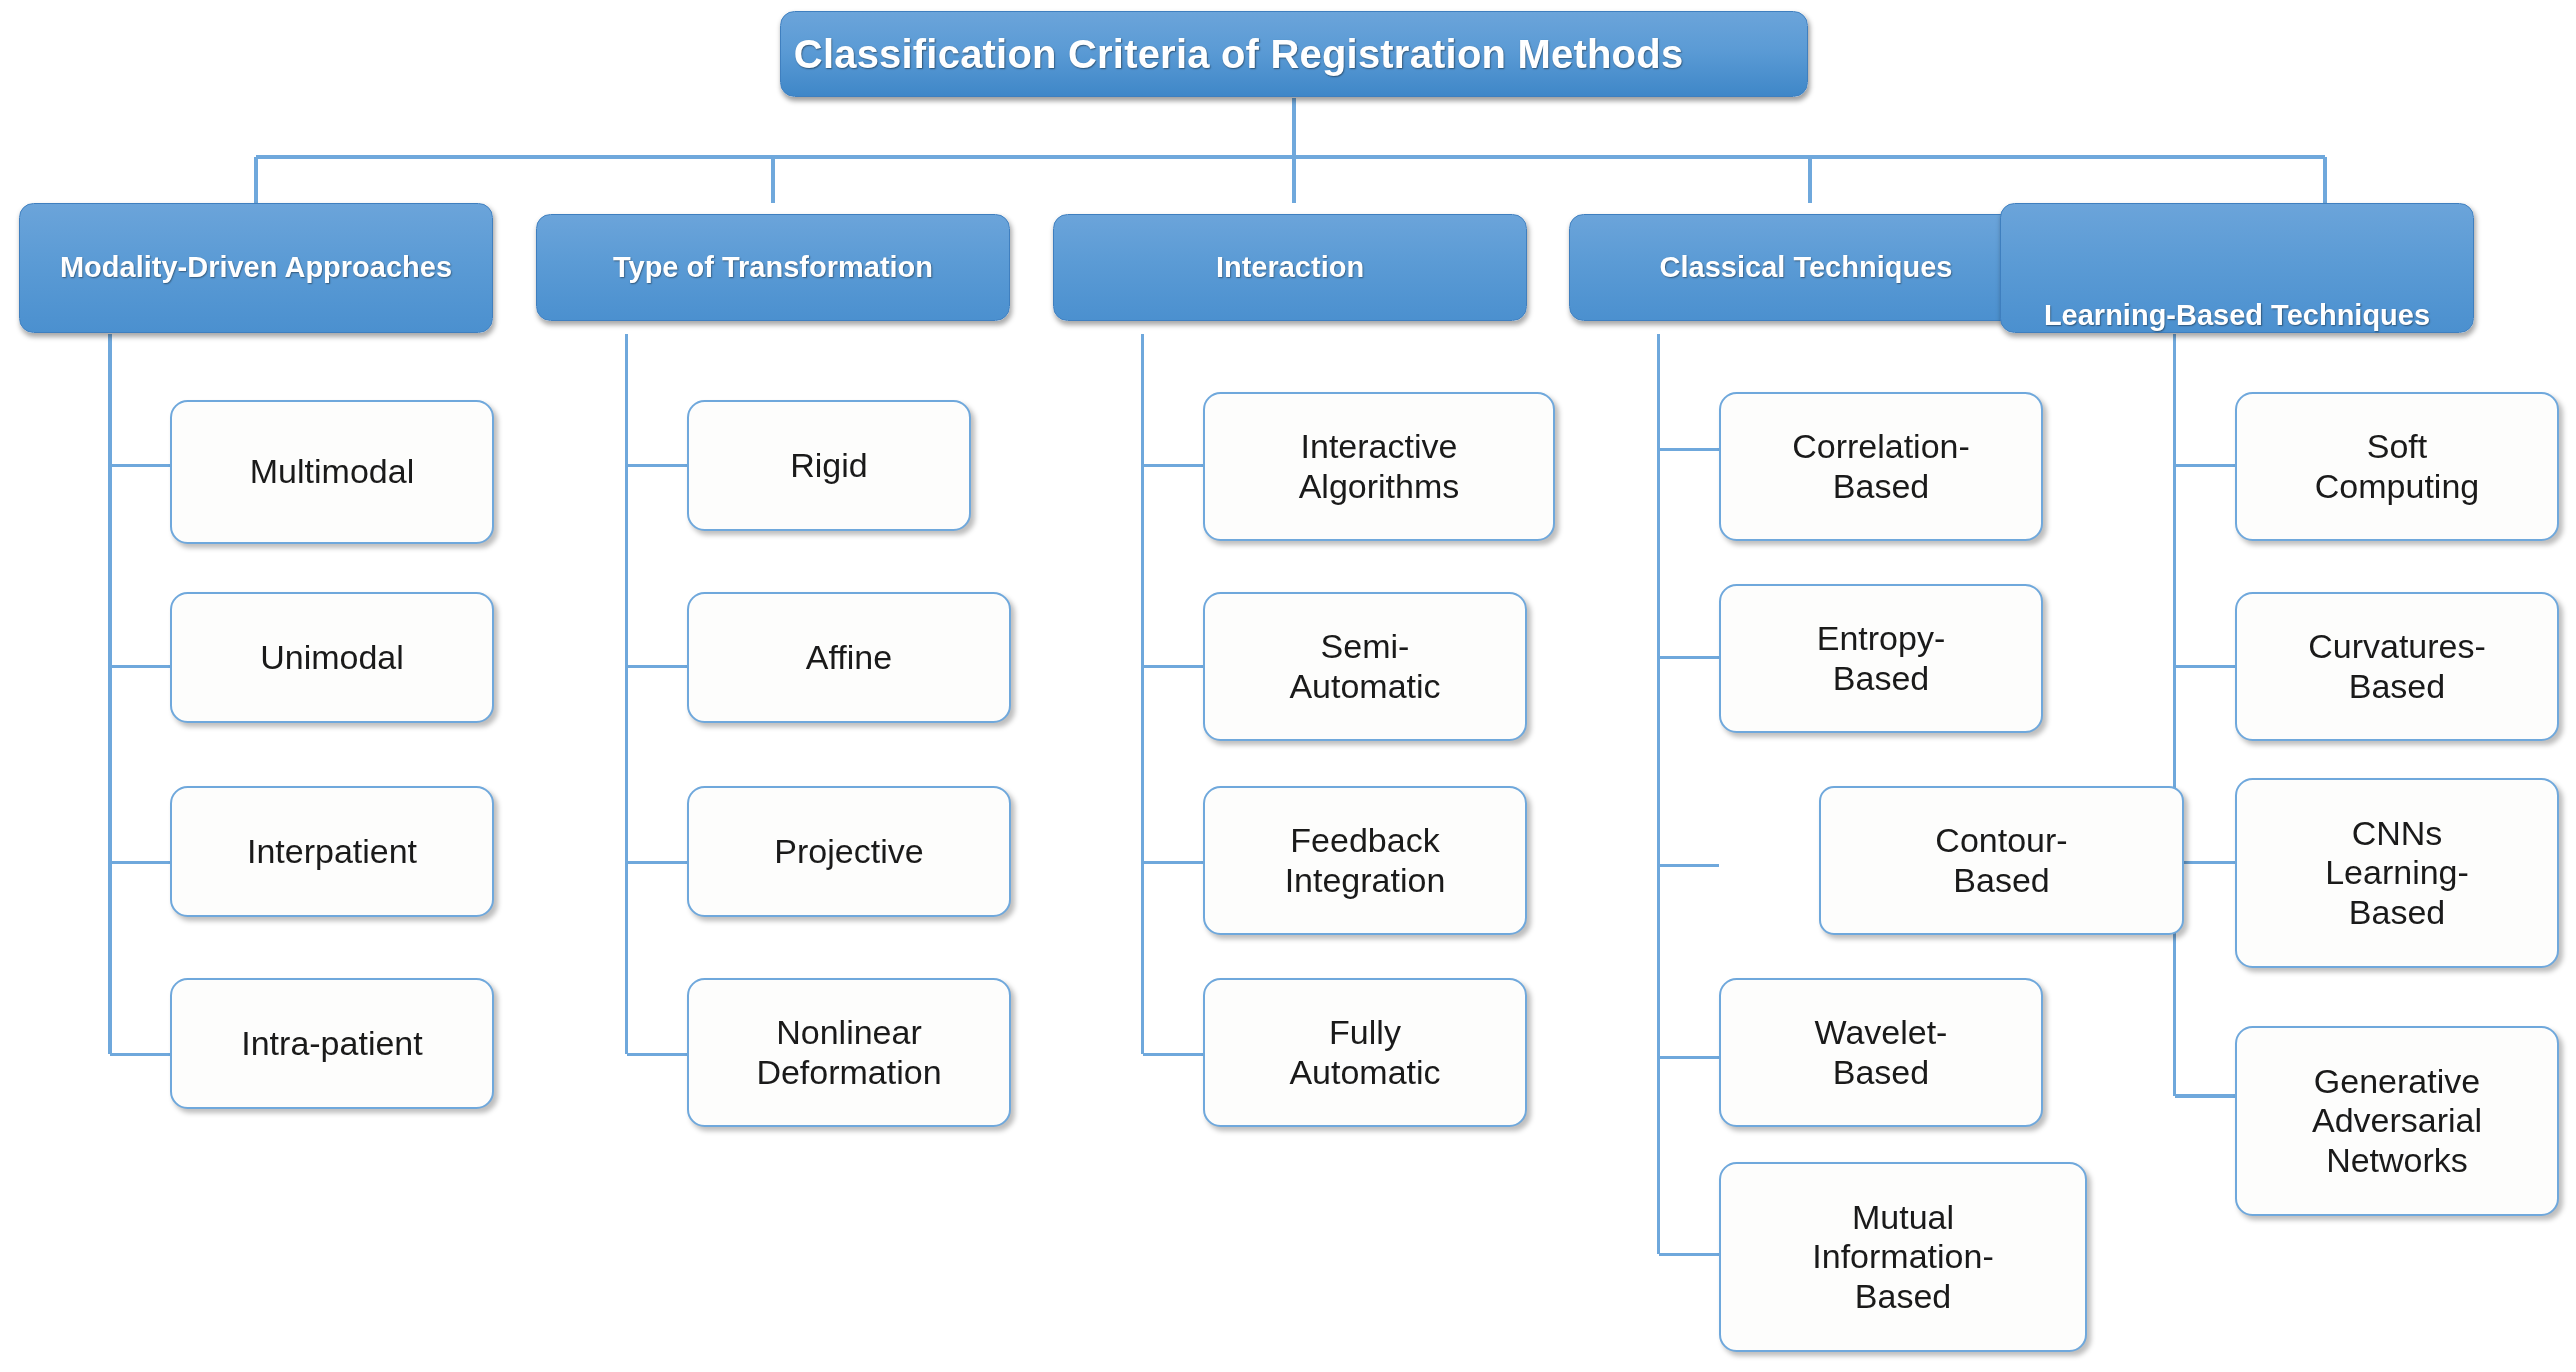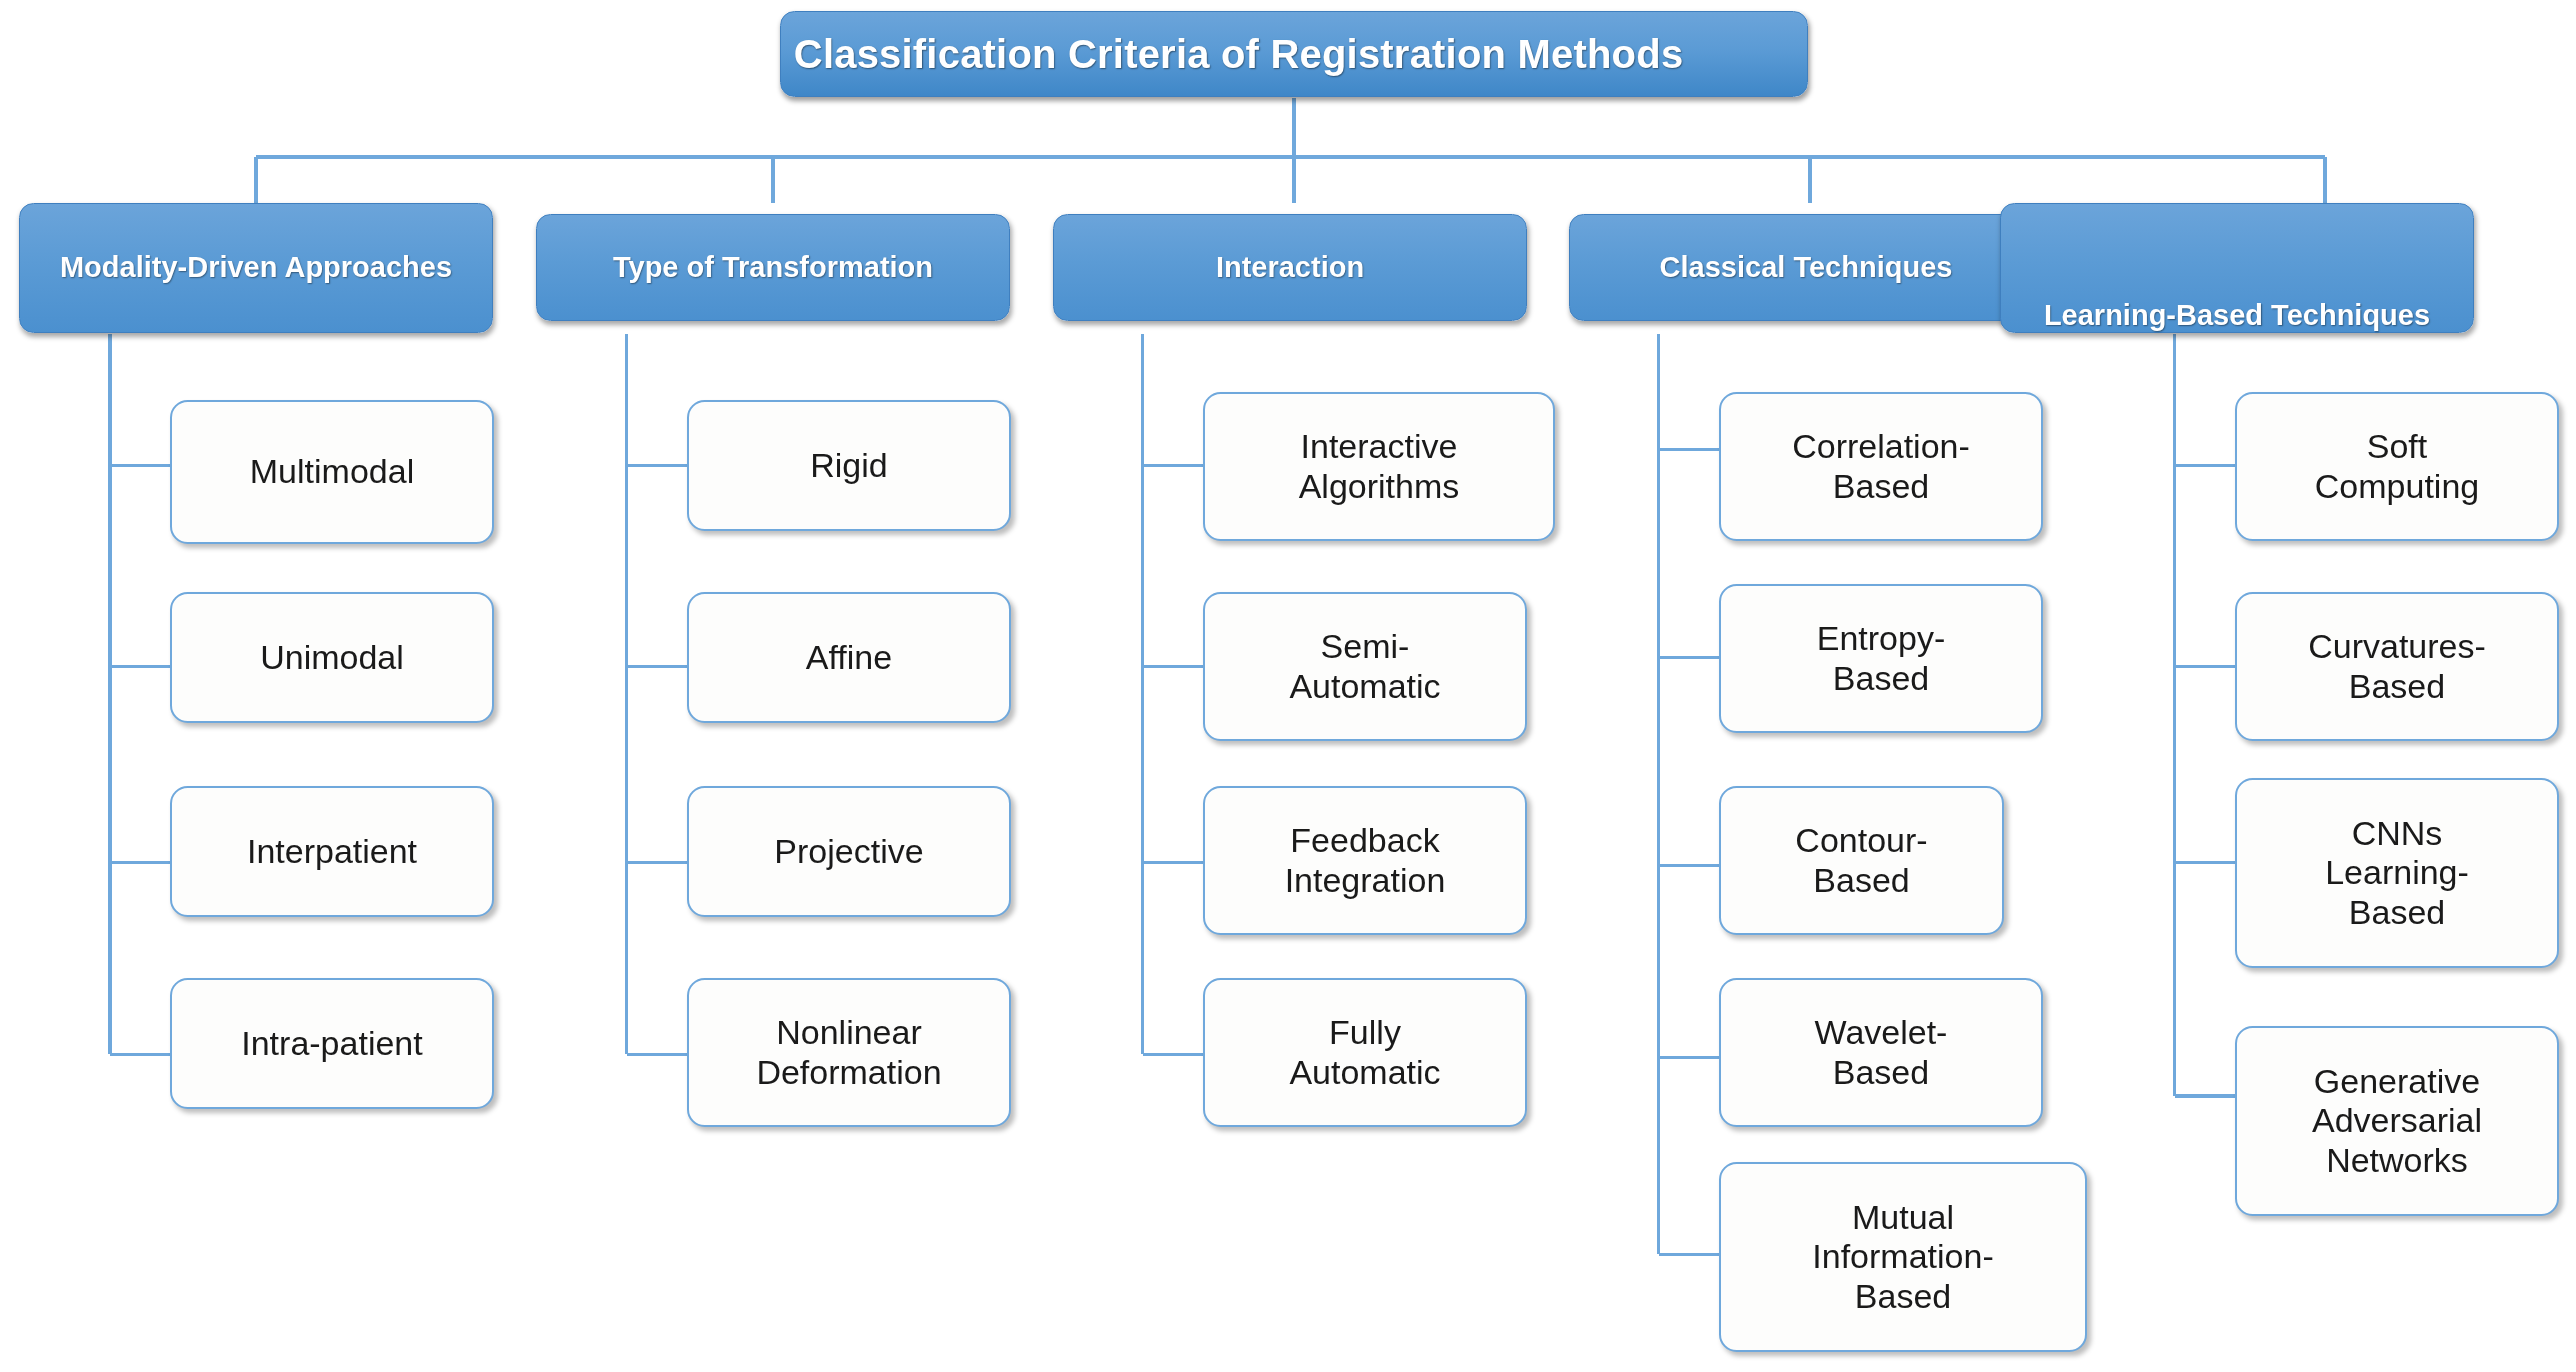--- a/index.html
+++ b/index.html
@@ -180,21 +180,21 @@
   <div class="leaf-node" style="left:170px;top:592px;width:324px;height:131px;">
     <span class="leaf-label">Unimodal</span>
   </div>
   <div class="leaf-node" style="left:170px;top:786px;width:324px;height:131px;">
     <span class="leaf-label">Interpatient</span>
   </div>
   <div class="leaf-node" style="left:170px;top:978px;width:324px;height:131px;">
     <span class="leaf-label">Intra-patient</span>
   </div>
 
-  <div class="leaf-node" style="left:687px;top:400px;width:324px;height:131px;">
+  <div class="leaf-node" style="left:687px;top:400px;width:284px;height:131px;">
     <span class="leaf-label">Rigid</span>
   </div>
   <div class="leaf-node" style="left:687px;top:592px;width:324px;height:131px;">
     <span class="leaf-label">Affine</span>
   </div>
   <div class="leaf-node" style="left:687px;top:786px;width:324px;height:131px;">
     <span class="leaf-label">Projective</span>
   </div>
   <div class="leaf-node" style="left:687px;top:978px;width:324px;height:149px;">
     <span class="leaf-label">Nonlinear
@@ -219,21 +219,21 @@
   </div>
 
   <div class="leaf-node" style="left:1719px;top:392px;width:324px;height:149px;">
     <span class="leaf-label">Correlation-
 Based</span>
   </div>
   <div class="leaf-node" style="left:1719px;top:584px;width:324px;height:149px;">
     <span class="leaf-label">Entropy-
 Based</span>
   </div>
-  <div class="leaf-node" style="left:1719px;top:786px;width:285px;height:149px;">
+  <div class="leaf-node" style="left:1819px;top:786px;width:365px;height:149px;border-radius:15px;">
     <span class="leaf-label">Contour-
 Based</span>
   </div>
   <div class="leaf-node" style="left:1719px;top:978px;width:324px;height:149px;">
     <span class="leaf-label">Wavelet-
 Based</span>
   </div>
   <div class="leaf-node" style="left:1719px;top:1162px;width:368px;height:190px;">
     <span class="leaf-label">Mutual
 Information-

